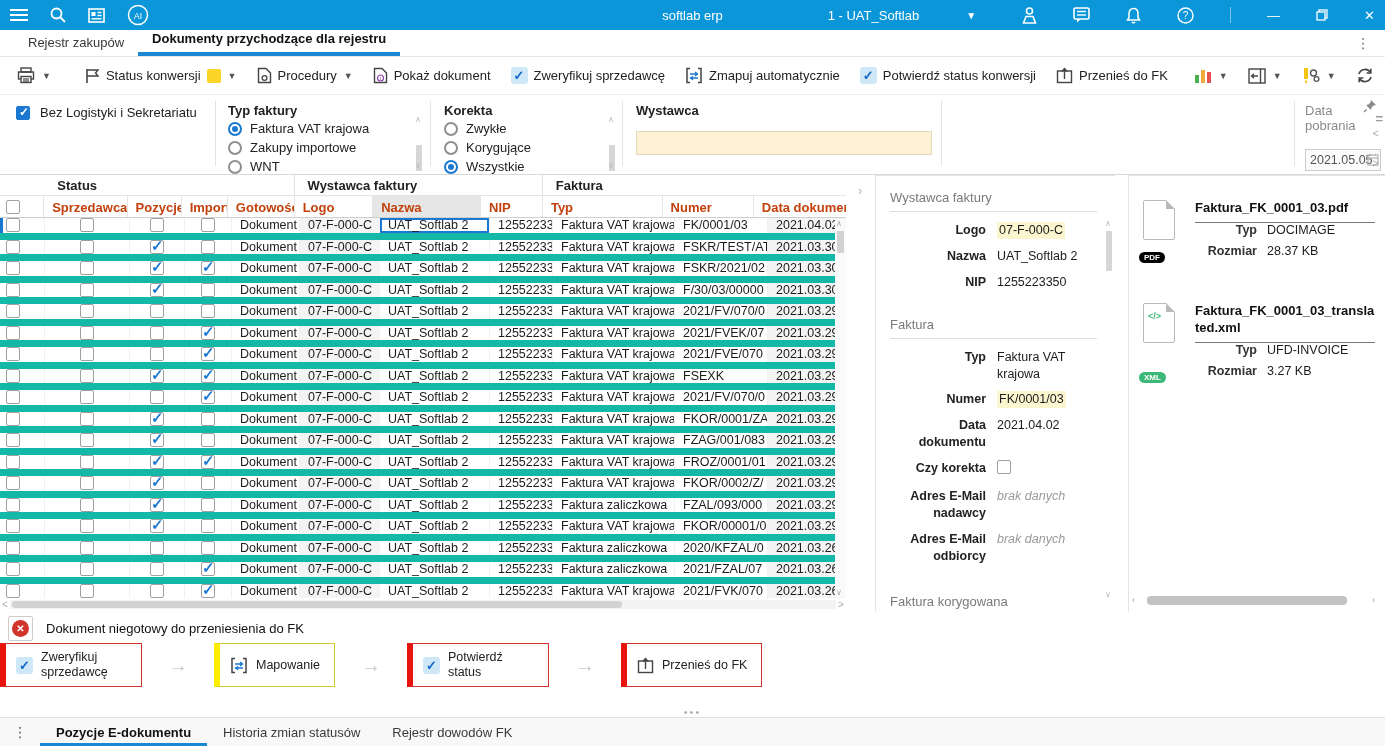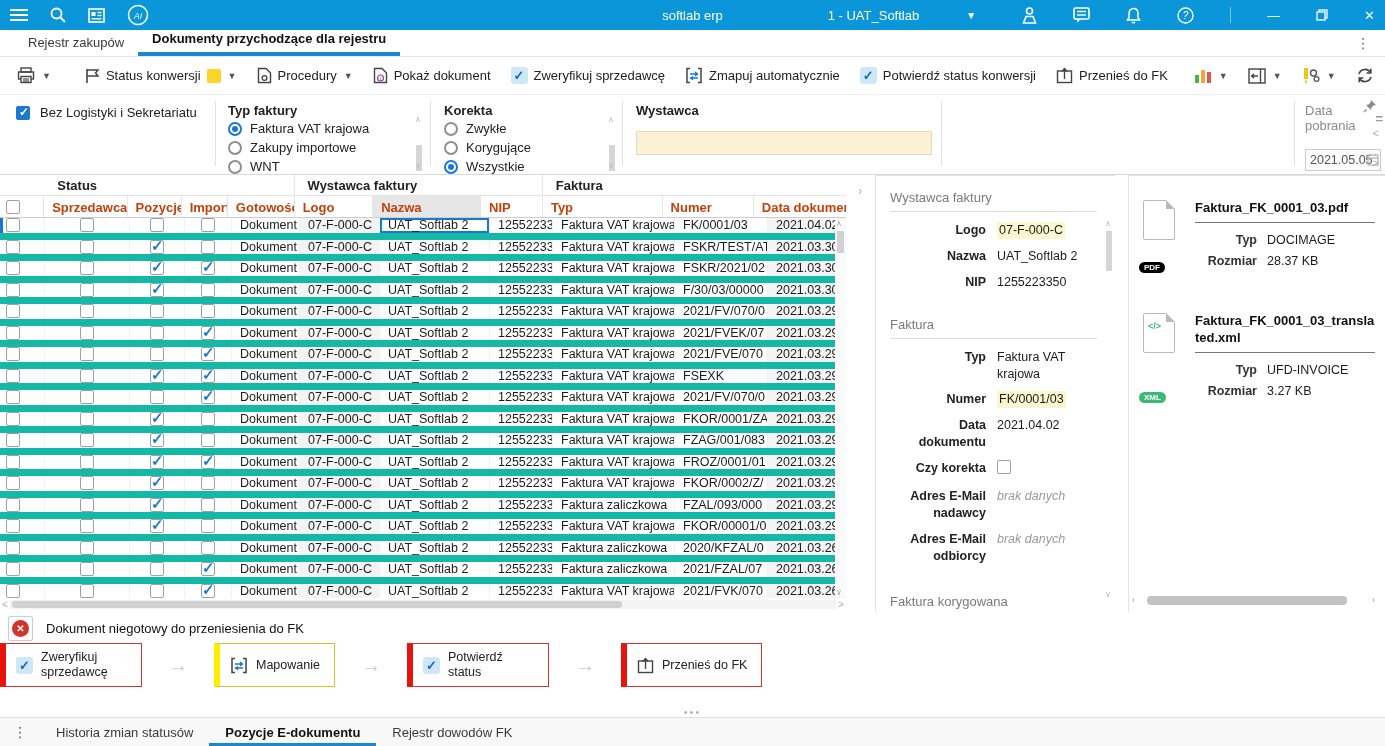--- a/index.html
+++ b/index.html
@@ -2,21 +2,21 @@
 <html><head>
 <meta charset="utf-8">
 <style>
   * { box-sizing: border-box; }
   html,body { margin:0; padding:0; }
   body {
     width:1385px; height:746px; position:relative; overflow:hidden;
     font-family:"Liberation Sans", sans-serif; background:#fff; color:#222;
     font-size:13px;
   }
-  .ico { display:inline-flex; align-items:flex-start; justify-content:center; flex:none;font-style:italic; }
+  .ico { display:inline-flex; align-items:flex-start; justify-content:center; flex:none; }
   svg { display:block; }
 
   
   .titlebar { position:absolute; top:0; left:0; right:0; height:30px; background:#0a96d8; color:#fff;
     display:flex; align-items:center; padding:0 10px; }
   .titlebar .tb-left { display:flex; align-items:center; gap:22px; }
   .titlebar .tb-center { position:absolute; left:50%; transform:translateX(-50%); font-size:13px; }
   .titlebar .tb-right { margin-left:auto; display:flex; align-items:center; gap:36px; }
   .tb-company { display:flex; align-items:center; gap:46px; margin-right:10px; font-size:13px; }
   .tb-sep { width:1px; height:16px; background:rgba(255,255,255,.45); }
@@ -112,21 +112,21 @@
   .fileicon { width:36px; position:relative; flex:none; }
   .page { width:32px; height:40px; background:#fff; border:1.5px solid #b9b9b9; border-radius:2px; position:relative; }
   .page::after { content:""; position:absolute; right:-1px; top:-1px; width:0; height:0;
     border-left:9px solid #b9b9b9; border-top:9px solid #fff; }
   .badge { position:absolute; left:-4px; bottom:2px; color:#fff; font-size:8px; font-weight:bold;
     padding:1px 5px; border-radius:6px; }
   .badge.pdf { background:#000000;margin-top:24px; }
   .badge.xml { background:#3cb879; }
   .codeglyph { position:absolute; left:4px; top:7px; font-size:9px; font-weight:bold; color:#3cb879; }
   .fileinfo { flex:1; }
-  .filename { font-weight:bold; font-size:13px; color:#111; border-bottom:1px solid #777; padding-bottom:6px; margin-bottom:10px; line-height:1.25; word-break:break-all; }
+  .filename { font-weight:bold; font-size:13px; color:#111; border-bottom:1px solid #777; padding-bottom:6px; margin-bottom:0; line-height:1.25; word-break:break-all; }
   .frow { display:flex; margin-bottom:7px; }
   .flab { width:62px; text-align:right; font-weight:bold; color:#333; font-size:12.5px; flex:none; }
   .fval { margin-left:10px; font-size:12.5px; color:#1c1c1c; }
   .files-hscroll { position:absolute; left:1132px; top:419px; width:249px; height:12px; display:flex; align-items:center; }
   .files-hscroll .ar { color:#999; font-size:9px; width:9px; }
   .files-hscroll .track { flex:1; height:9px; position:relative; }
   .files-hscroll .thumb { position:absolute; top:0; left:6px; width:200px; height:9px; background:#c3c3c3; border-radius:4px; }
 
   
   .statusrow { position:absolute; top:613px; left:0; width:1385px; height:30px; display:flex; align-items:center; padding-left:8px; gap:13px; }
@@ -1002,16 +1002,16 @@
           <path d="M8.5 12 V2 M5.8 4.5 L8.5 1.5 L11.2 4.5" fill="none" stroke="#444" stroke-width="1.4"></path>
         </svg>
     </span>
     <span class="wflabel">Przenieś do FK</span>
   </div>
 </div>
 
 <div class="drag-dots">•••</div>
 <div class="bottombar">
   <div class="bb-menu">⋮</div>
+  <div class="btab active">Pozycje E-dokumentu</div>
   <div class="btab">Historia zmian statusów</div>
-  <div class="btab active">Pozycje E-dokumentu</div>
   <div class="btab">Rejestr dowodów FK</div>
 </div>
 
 </body></html>

